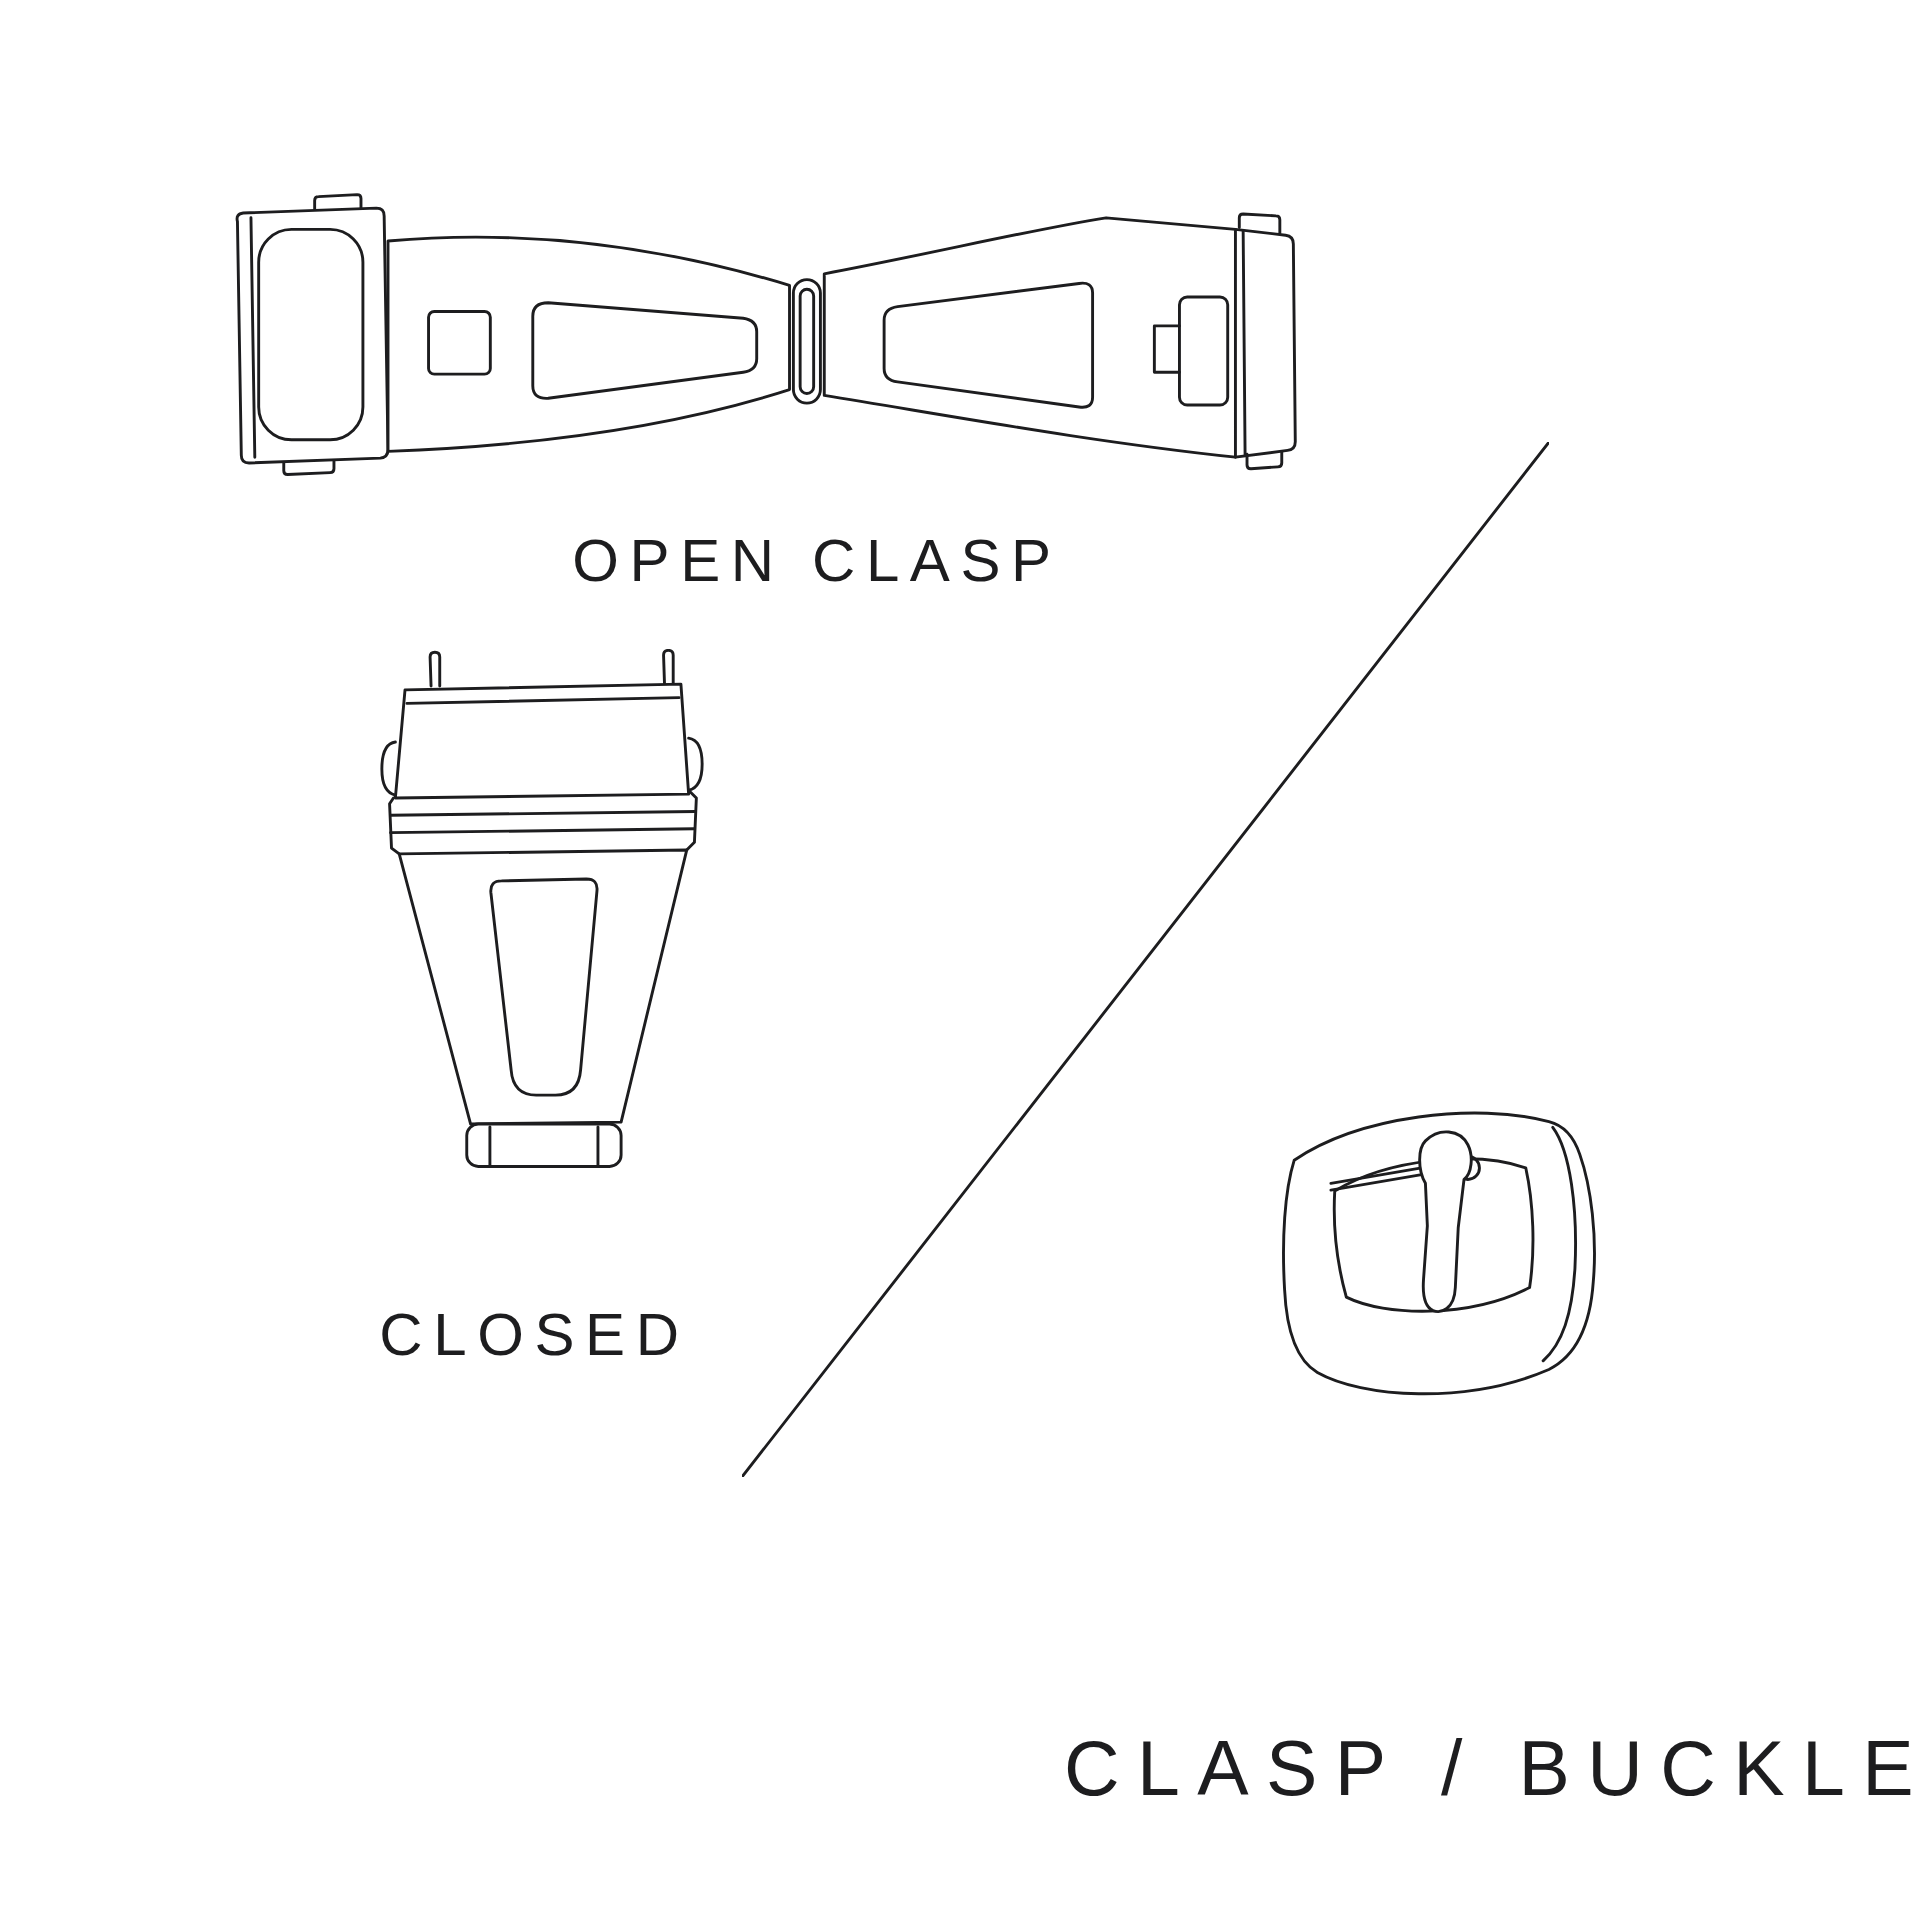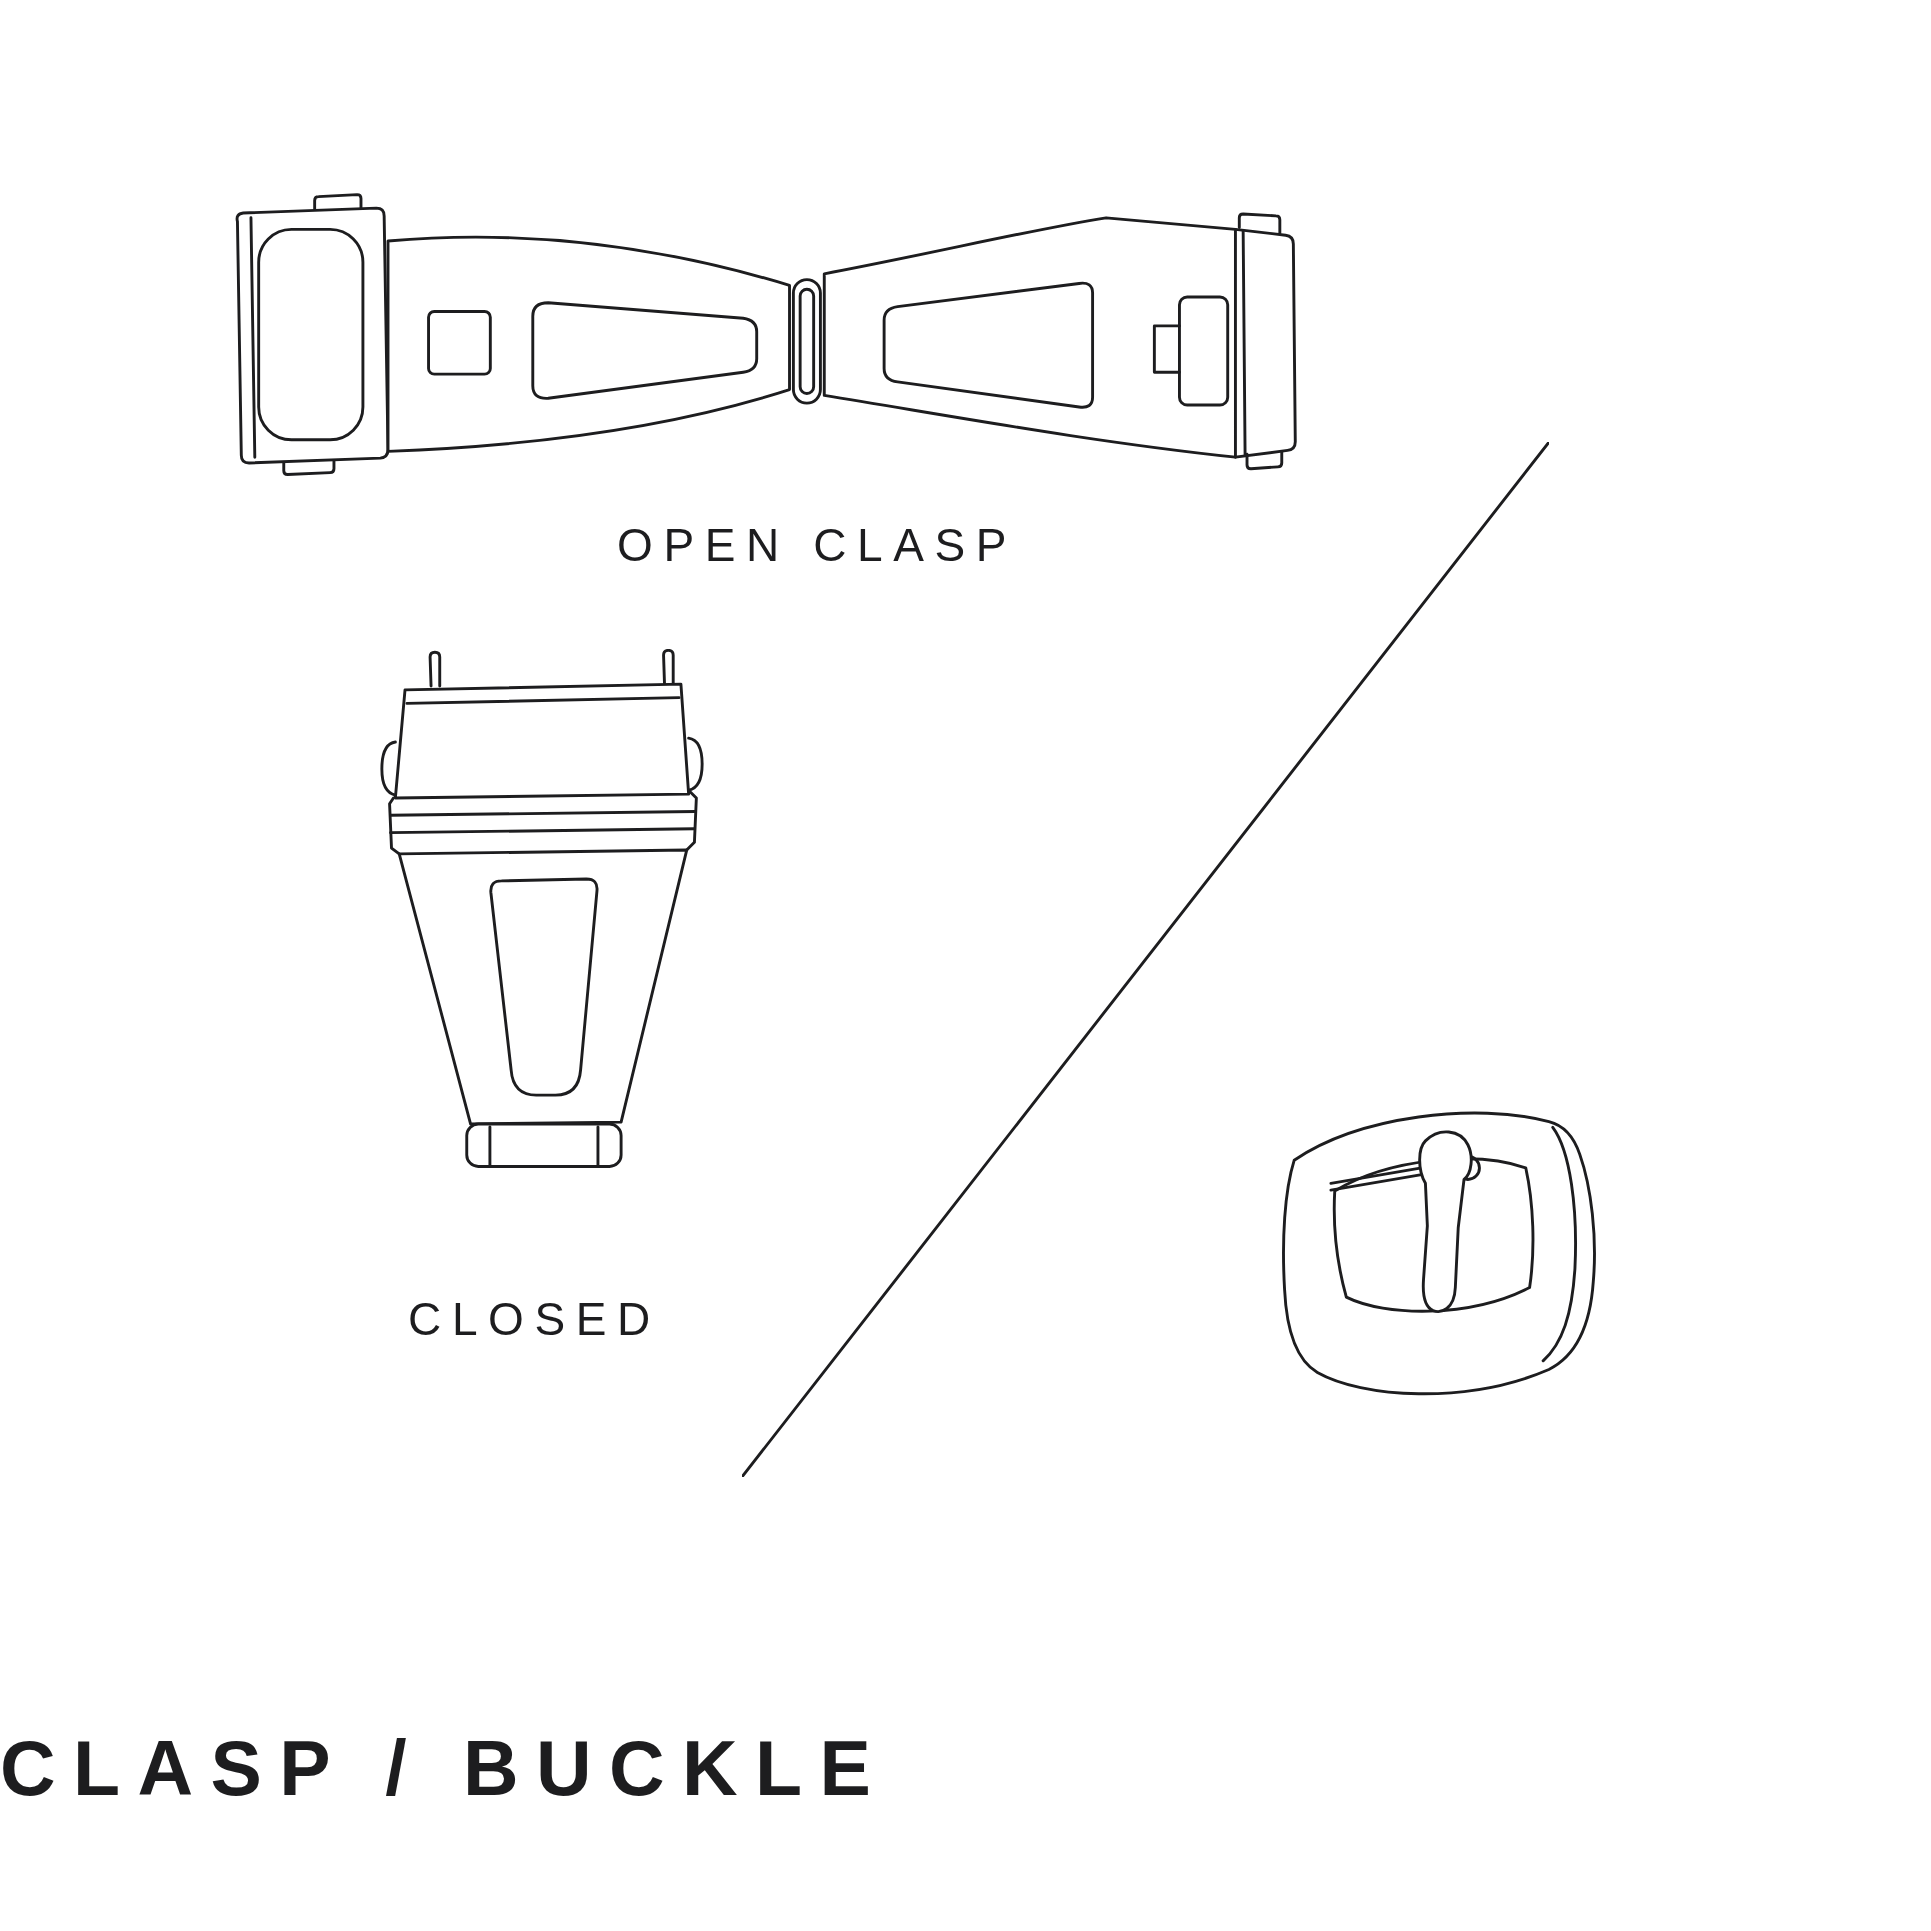--- a/index.html
+++ b/index.html
@@ -15,39 +15,40 @@
   .illus { position: absolute; }
   .illus svg { display: block; width: 100%; height: 100%; }
   .illus path, .illus rect, .illus circle, .illus line {
     stroke: #1d1d1f; stroke-width: 3; fill: none;
     stroke-linejoin: round; stroke-linecap: round;
   }
   .illus .fillw { fill: #ffffff; }
   .label {
     position: absolute;
     text-align: center;
-    font-size: 46px;
+    font-size: 60px;
     letter-spacing: 10.6px;
     font-weight: 400;
     color: #1d1d1f;
     white-space: nowrap;
+    margin-top: 8px;
   }
   .open-clasp-wrap  { left: 222px;  top: 183px;  width: 1081px; height: 309px; }
   .closed-wrap      { left: 378px;  top: 649px;  width: 328px;  height: 541px; }
   .buckle-wrap      { left: 1234px; top: 1083px; width: 406px;  height: 328px; }
   .divider-wrap     { left: 742px;  top: 442px;  width: 807px;  height: 1035px; }
   .open-clasp-label { left: 431px;  top: 518px;  width: 772px; }
   .closed-label     { left: 245px;  top: 1292px; width: 579px; }
   .page-title {
     position: absolute;
     left: 0; top: 1724px; width: 1931px;
-    text-align: left;
+    text-align: right;
     font-size: 77px;
     letter-spacing: 17.4px;
-    font-weight: 700;
+    font-weight: 400;
     color: #1d1d1f;
     white-space: nowrap;
   }
 </style>
 </head>
 <body>
 
 <div class="canvas">
 
   <div class="illus open-clasp-wrap">

